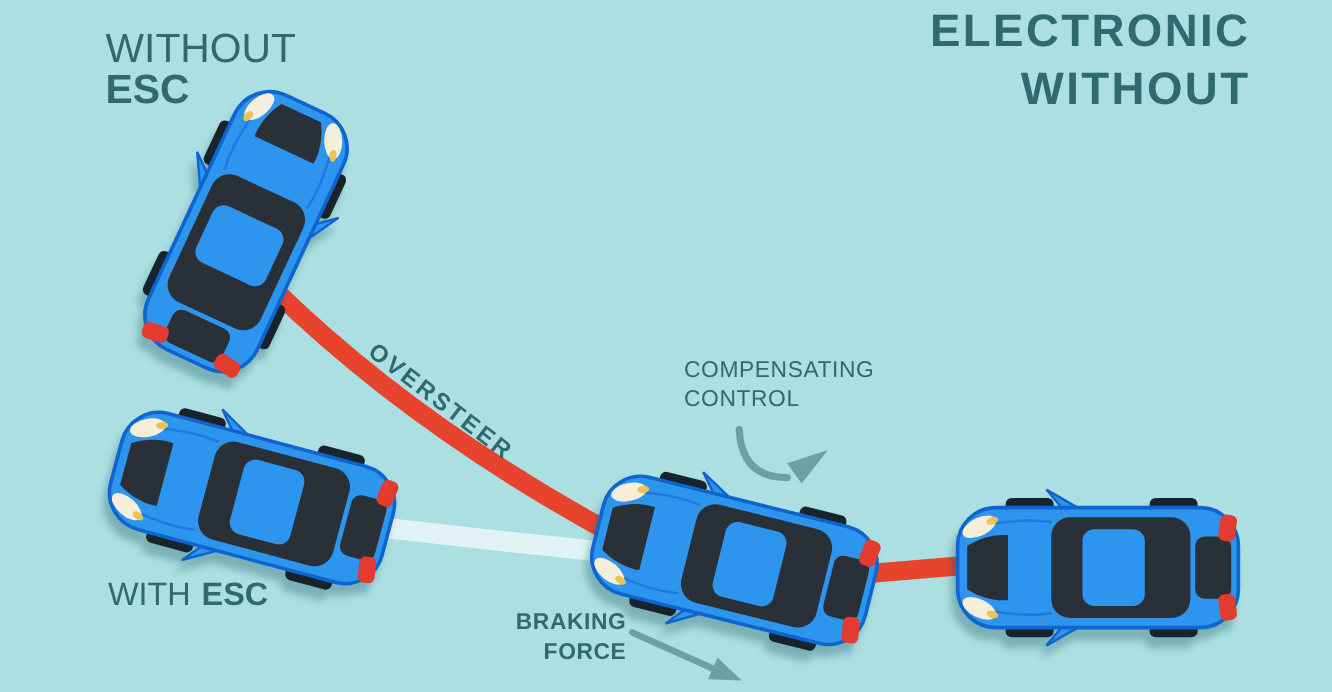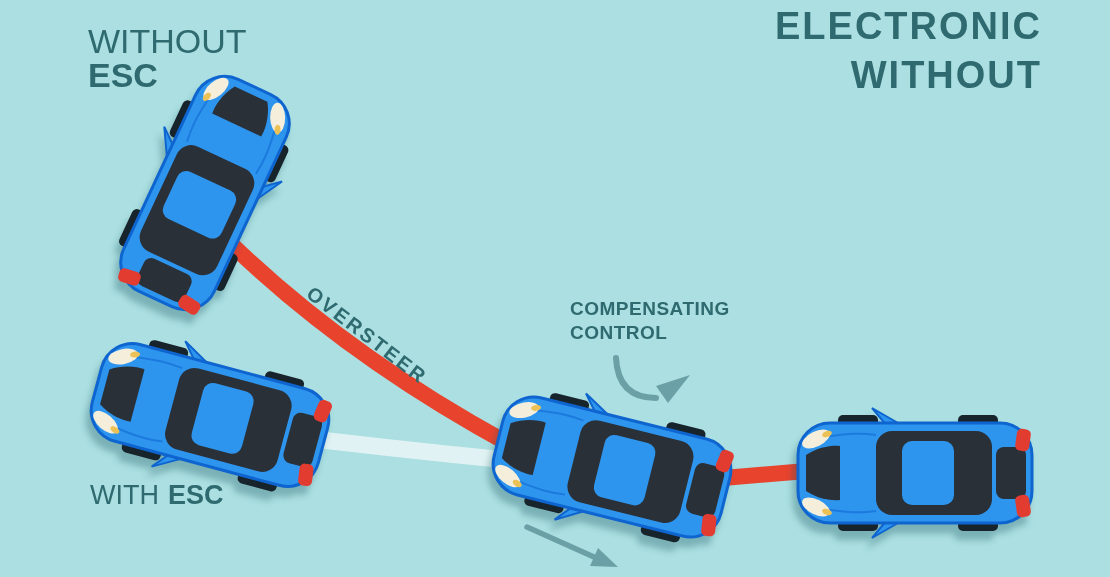--- a/index.html
+++ b/index.html
@@ -31,21 +31,21 @@
   .label-with .bold{margin-left:9px;}
   .title{
     position:absolute;right:68px;top:2px;text-align:right;
     font-size:38px;line-height:49px;font-weight:700;letter-spacing:2px;
     color:var(--ink);
   }
   .label-oversteer{
     left:316px;top:282px;font-size:20px;font-weight:700;letter-spacing:2.5px;
     transform:rotate(37.5deg);transform-origin:0 0;white-space:nowrap;
   }
-  .label-compensating{left:570px;top:297px;font-size:19px;line-height:24px;font-weight:700;letter-spacing:0.5px;}
+  .label-compensating{left:570px;top:297px;font-size:19px;line-height:24px;font-weight:400;letter-spacing:0.5px;}
   .label-braking{left:372px;top:506px;width:150px;text-align:right;font-size:19px;line-height:25px;font-weight:700;letter-spacing:0.5px;}
   .car-wrap{position:absolute;width:250px;height:140px;filter:drop-shadow(-4px 9px 3px var(--shadow));}
   .car-rot{width:250px;height:140px;}
   .car-spun{left:80px;top:123px;}
   .car-spun .car-rot{transform:rotate(115deg);}
   .car-recovered{left:85px;top:345px;}
   .car-recovered .car-rot{transform:rotate(15deg);}
   .car-braking{left:487px;top:397px;}
   .car-braking .car-rot{transform:rotate(14deg);}
   .car-initial{left:790px;top:403px;}
@@ -133,14 +133,18 @@
     <span>WITH</span><span class="bold">ESC</span>
   </div>
 
   <div class="label label-oversteer">OVERSTEER</div>
 
   <div class="label label-compensating">
     <div>COMPENSATING</div>
     <div>CONTROL</div>
   </div>
 
+  <div class="label label-braking">
+    <div>BRAKING</div>
+    <div>FORCE</div>
+  </div>
 
 </div>
 
 </body></html>

